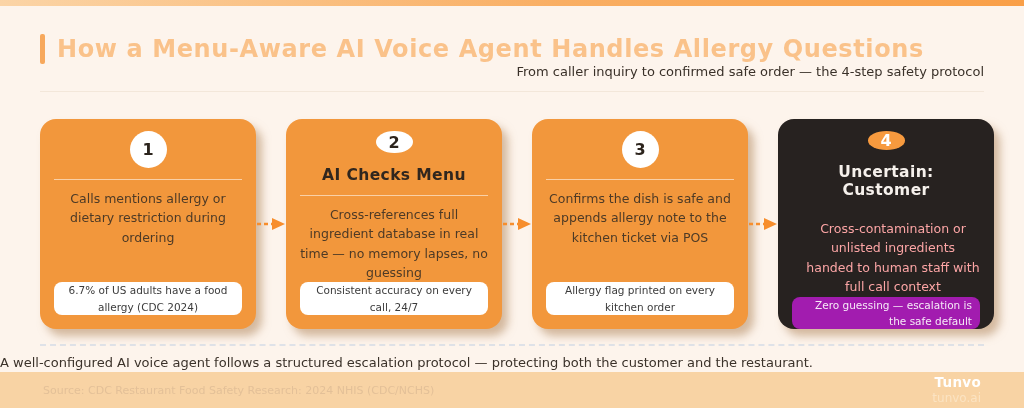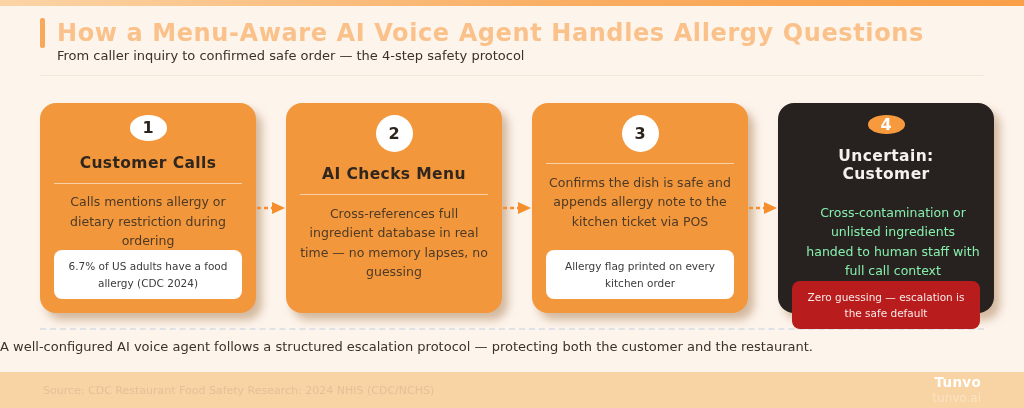--- a/index.html
+++ b/index.html
@@ -9,22 +9,23 @@
     background:#fdf4ec;
     position:relative;
     overflow:hidden;
   }
   .top-bar {
     height:6px;
     background:linear-gradient(90deg,#fbd4a6 0%,#f9ae63 55%,#f99f48 100%);
   }
   .header {
     margin:0 40px;
-    padding:12px 0 12px 0;
+    padding:28px 0 12px 0;
     border-bottom:1px solid #f3e7da;
+    text-align:right;
   }
   .title-row { display:flex; align-items:stretch; }
   .accent-bar {
     width:5px;
     background:#f7a85c;
     border-radius:2px;
     margin-right:12px;
   }
   h1.title {
     font-size:24px;
@@ -83,32 +84,32 @@
     font-size:12.5px;
     line-height:1.55;
     color:#4d3a26;
     text-align:center;
   }
   .step-stat {
     margin-top:auto;
     width:100%;
     background:#ffffff;
     border-radius:8px;
-    padding:8px 8px;
+    padding:0 8px;
     font-size:10.5px;
     line-height:1.55;
     color:#3b3b3b;
     text-align:center;
   }
   .step.dark { background:#272220; box-shadow:6px 7px 9px rgba(176,134,92,0.55); }
   .step.dark .badge { background:#f79a3e; color:#ffffff; }
   .step.dark .step-title { color:#f6f1ec; }
   .step.dark .step-divider { background:rgba(247,154,62,0.6); }
-  .step.dark .step-body { color:#86efac;margin-left:14px; }
-  .step.dark .step-stat { background:#b91c1c; color:rgba(255,255,255,0.9); }
+  .step.dark .step-body { color:#fca5a5;margin-left:14px; }
+  .step.dark .step-stat { background:#a21caf; color:rgba(255,255,255,0.9);text-align:right; }
   .arrow {
     flex:1;
     display:flex;
     align-items:center;
     justify-content:center;
   }
   .dashed-separator {
     margin:15px 40px 0 40px;
     border-top:2px dashed #dfe2e8;
   }
@@ -144,38 +145,38 @@
   <div class="title-row">
     <div class="accent-bar"></div>
     <h1 class="title">How a Menu-Aware AI Voice Agent Handles Allergy Questions</h1>
   </div>
   <div class="subtitle">From caller inquiry to confirmed safe order — the 4-step safety protocol</div>
 </div>
 
 <div class="steps">
   <div class="step">
     <div class="badge">1</div>
-    <div class="step-title">Customer Calls</div>
     <div class="step-divider"></div>
     <div class="step-body">Calls mentions allergy or dietary restriction during ordering</div>
     <div class="step-stat">6.7% of US adults have a food allergy (CDC 2024)</div>
   </div>
 
   <div class="arrow">
     <svg width="30" height="16" viewBox="0 0 30 16">
       <line x1="1" y1="8" x2="17" y2="8" stroke="#f78e2d" stroke-width="2.6" stroke-dasharray="4 3"></line>
       <path d="M16 2 L29 8 L16 14 Z" fill="#f78e2d"></path>
     </svg>
   </div>
 
   <div class="step">
     <div class="badge">2</div>
     <div class="step-title">AI Checks Menu</div>
     <div class="step-divider"></div>
     <div class="step-body">Cross-references full ingredient database in real time — no memory lapses, no guessing</div>
+    <div class="step-stat">Consistent accuracy on every call, 24/7</div>
   </div>
 
   <div class="arrow">
     <svg width="30" height="16" viewBox="0 0 30 16">
       <line x1="1" y1="8" x2="17" y2="8" stroke="#f78e2d" stroke-width="2.6" stroke-dasharray="4 3"></line>
       <path d="M16 2 L29 8 L16 14 Z" fill="#f78e2d"></path>
     </svg>
   </div>
 
   <div class="step">

